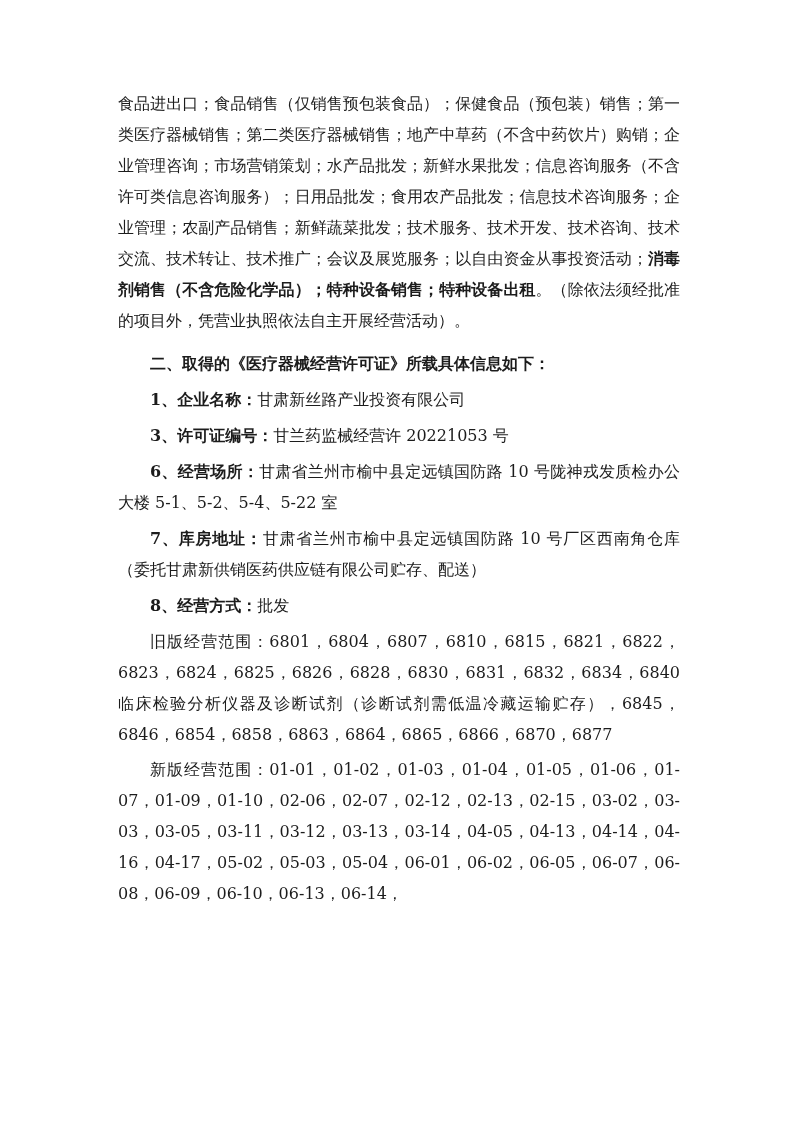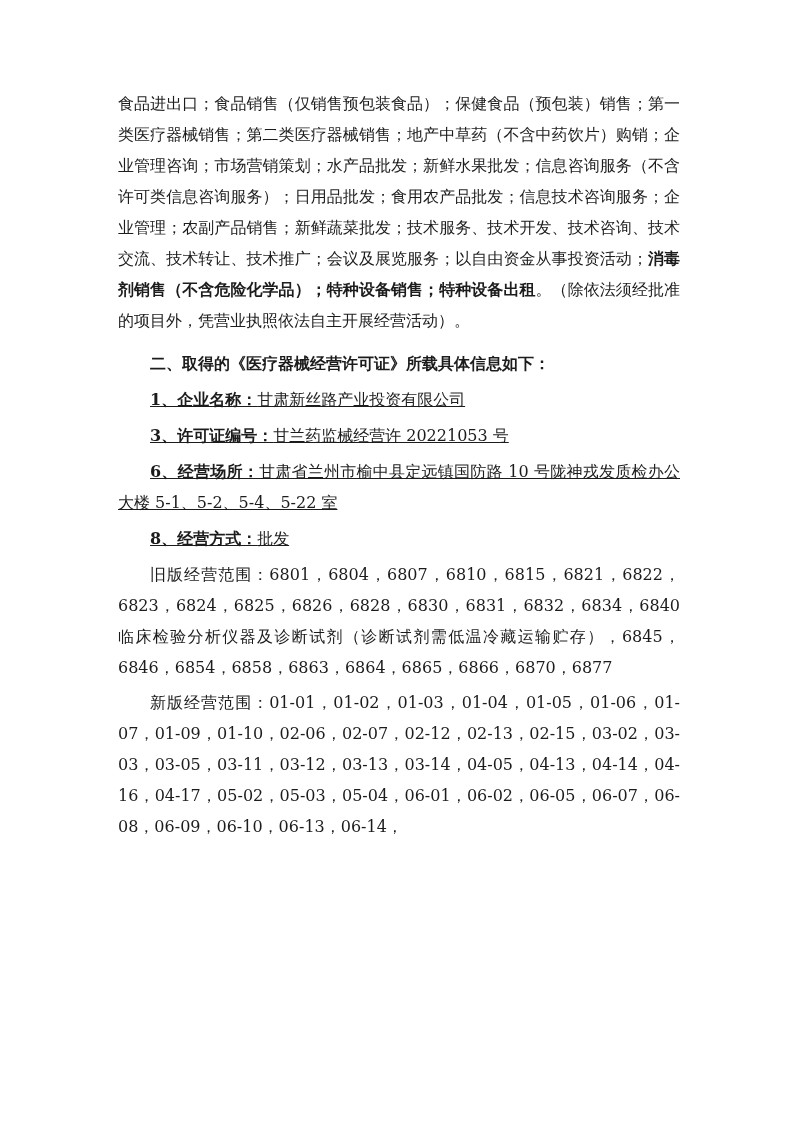--- a/index.html
+++ b/index.html
@@ -35,21 +35,20 @@
     margin-bottom: 12px;
   }
   .heading {
     font-weight: bold;
     text-indent: 2em;
     margin-bottom: 5px;
   }
   .item {
     text-indent: 2em;
     margin-bottom: 5px;
-    text-decoration: underline;
   }
   .item .label {
     font-weight: bold;
   }
   .scope-para {
     text-indent: 2em;
     margin-bottom: 4px;
   }
   .bold {
     font-weight: bold;
@@ -68,20 +67,21 @@
     <div>
       <p class="item"><span class="label">1、企业名称：</span><span>甘肃新丝路产业投资有限公司</span></p>
 
 
       <p class="item"><span class="label">3、许可证编号：</span><span>甘兰药监械经营许 20221053 号</span></p>
 
 
 
       <p class="item"><span class="label">6、经营场所：</span><span>甘肃省兰州市榆中县定远镇国防路 10 号陇神戎发质检办公大楼 5-1、5-2、5-4、5-22 室</span></p>
 
+      <p class="item"><span class="label">7、库房地址：</span><span>甘肃省兰州市榆中县定远镇国防路 10 号厂区西南角仓库（委托甘肃新供销医药供应链有限公司贮存、配送）</span></p>
 
       <p class="item"><span class="label">8、经营方式：</span><span>批发</span></p>
 
     </div>
 
     <p class="scope-para"><span>旧版经营范围：</span><span>6801，6804，6807，6810，6815，6821，6822，6823，6824，6825，6826，6828，6830，6831，6832，6834，6840 临床检验分析仪器及诊断试剂（诊断试剂需低温冷藏运输贮存），6845，6846，6854，6858，6863，6864，6865，6866，6870，6877</span></p>
 
     <p class="scope-para"><span>新版经营范围：</span><span>01-01，01-02，01-03，01-04，01-05，01-06，01-07，01-09，01-10，02-06，02-07，02-12，02-13，02-15，03-02，03-03，03-05，03-11，03-12，03-13，03-14，04-05，04-13，04-14，04-16，04-17，05-02，05-03，05-04，06-01，06-02，06-05，06-07，06-08，06-09，06-10，06-13，06-14，</span></p>
 
   </div>

